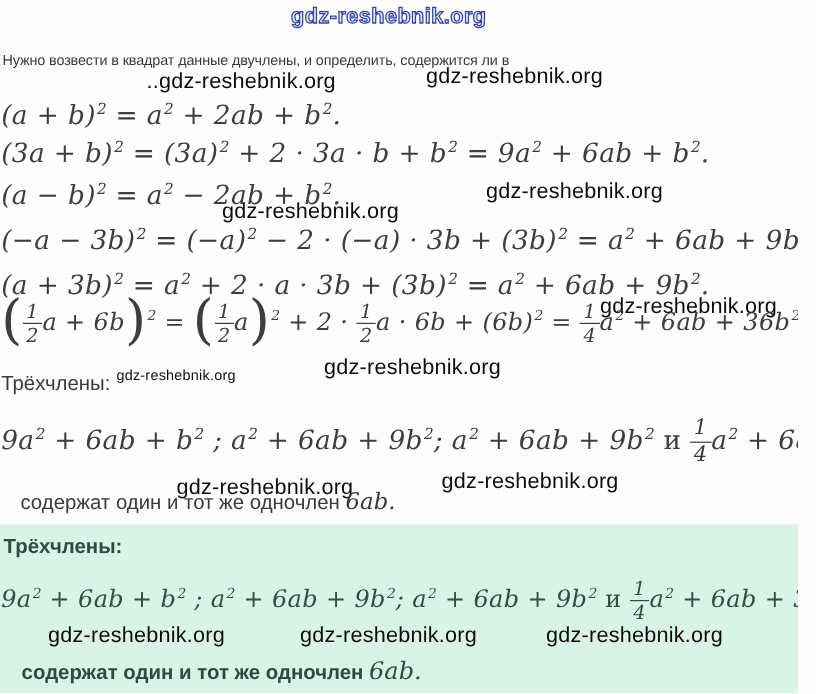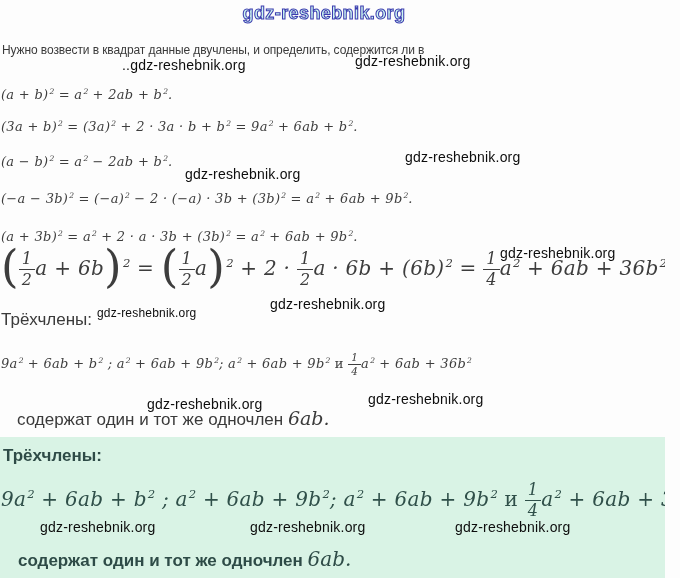--- a/index.html
+++ b/index.html
@@ -6,29 +6,29 @@
   .page{position:relative;width:665px;height:578px;background:#fdfdfd;overflow:hidden;
         font-family:"Liberation Sans",sans-serif;}
 
   
   .wm-top{position:absolute;left:0;top:3px;width:680px;text-align:center;
           font-size:18px;font-weight:bold;letter-spacing:.4px;
           color:#cdf7f0;-webkit-text-stroke:1.05px #3c3caf;
           transform:translateX(-16px);}
 
   
-  .wm{position:absolute;font-size:14px;color:#0d0d0d;white-space:nowrap;letter-spacing:.2px;}
+  .wm{position:absolute;font-size:18px;color:#0d0d0d;white-space:nowrap;letter-spacing:.2px;}
   .wm.small{font-size:12px;}
 
   .intro{position:absolute;left:2px;top:31px;font-size:12px;color:#3a3a3a;
          white-space:nowrap;letter-spacing:-.1px;}
 
   
   .math{position:absolute;left:1px;font-family:"DejaVu Serif",serif;font-style:italic;
-        color:#3d3d3d;font-size:13px;line-height:26px;white-space:pre;letter-spacing:.3px;}
+        color:#3d3d3d;font-size:22px;line-height:26px;white-space:pre;letter-spacing:.3px;}
   .math sup{font-size:58%;vertical-align:super;letter-spacing:0;margin-left:1px;}
   .math .ul{text-decoration-thickness:1.3px;text-underline-offset:4px;}
   .math .up{font-style:normal;}
   .math .bp{font-style:normal;font-size:225%;line-height:0;vertical-align:middle;position:relative;top:-2px;}
   .math .frac{display:inline-flex;flex-direction:column;align-items:center;
               vertical-align:middle;line-height:1.08;font-size:80%;}
   .math .frac .num{border-bottom:1.5px solid currentColor;padding:0 3px 1px;}
   .math .frac .den{padding-top:1px;}
   .f6{font-size:20px;}
 

